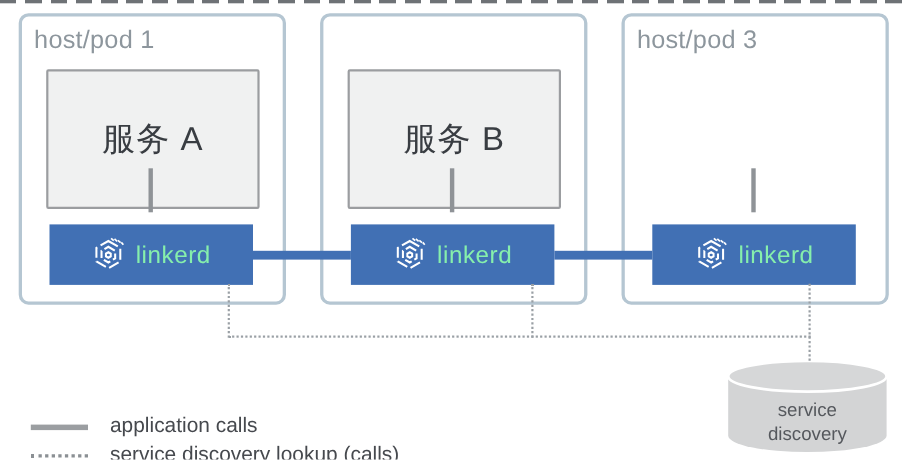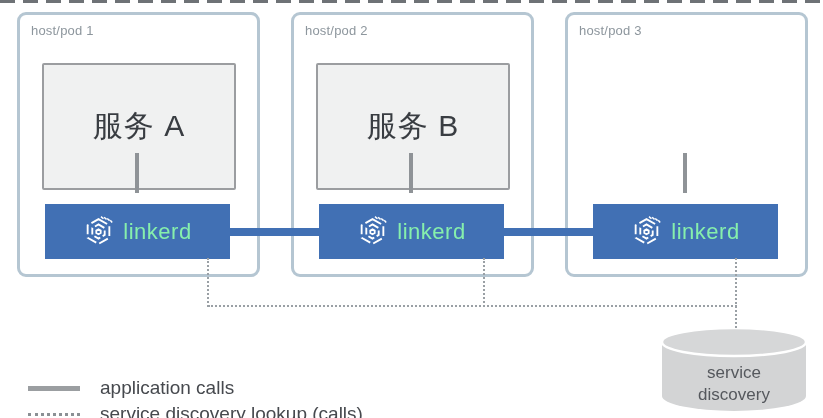--- a/index.html
+++ b/index.html
@@ -17,21 +17,21 @@
   .app-line{width:4px;background:#8f9397;}
   .mesh-line{height:8px;background:#4170b4;}
   .dot-v{border-left:2px dotted #9aa0a5;width:0;}
   .dot-h{border-top:2px dotted #9aa0a5;height:0;}
   
   .pod{
     position:absolute;top:12px;width:243px;height:265px;z-index:2;
     border:3px solid #b5c6d2;border-radius:9px;box-sizing:border-box;background:transparent;
   }
   .pod-label{
-    position:absolute;left:11px;top:8px;font-size:13px;color:#8d969d;letter-spacing:.2px;
+    position:absolute;left:11px;top:8px;font-size:23px;color:#8d969d;letter-spacing:.2px;
   }
   .service-box{
     position:absolute;left:22px;top:48px;width:194px;height:127px;
     background:#f0f1f1;border:2px solid #9b9da0;border-radius:2px;box-sizing:border-box;
     display:flex;align-items:center;justify-content:center;
   }
   .service-name{font-size:30px;color:#393d42;font-weight:500;letter-spacing:1px;}
   .linkerd-box{
     position:absolute;left:25px;top:189px;width:185px;height:55px;
     background:#4170b4;display:flex;align-items:center;justify-content:center;gap:9px;
@@ -87,21 +87,20 @@
               <path d="M78 8 L86 15"></path>
               <path d="M88 14 L94 21"></path>
           </g>
         </svg>
       </span>
       <span class="linkerd-word">linkerd</span>
     </div>
   </div>
 
   <div class="pod" style="left:291px;">
-    <div class="pod-label">host/pod 2</div>
     <div class="service-box">
       <span class="service-name">服务 B</span>
     </div>
     <div class="linkerd-box">
       <span>
         <svg class="logo" width="31" height="33" viewBox="0 0 100 100">
           <g fill="none" stroke="#ffffff" stroke-width="6">
             <path d="M50 10 L85 30 L85 70 L50 90 L15 70 L15 30 Z" stroke-dasharray="32 11"></path>
             <path d="M50 27 L70 39 L70 61 L50 73 L30 61 L30 39 Z" stroke-dasharray="22 9"></path>
             <path d="M50 43 L57 47 L57 55 L50 59 L43 55 L43 47 Z"></path>

